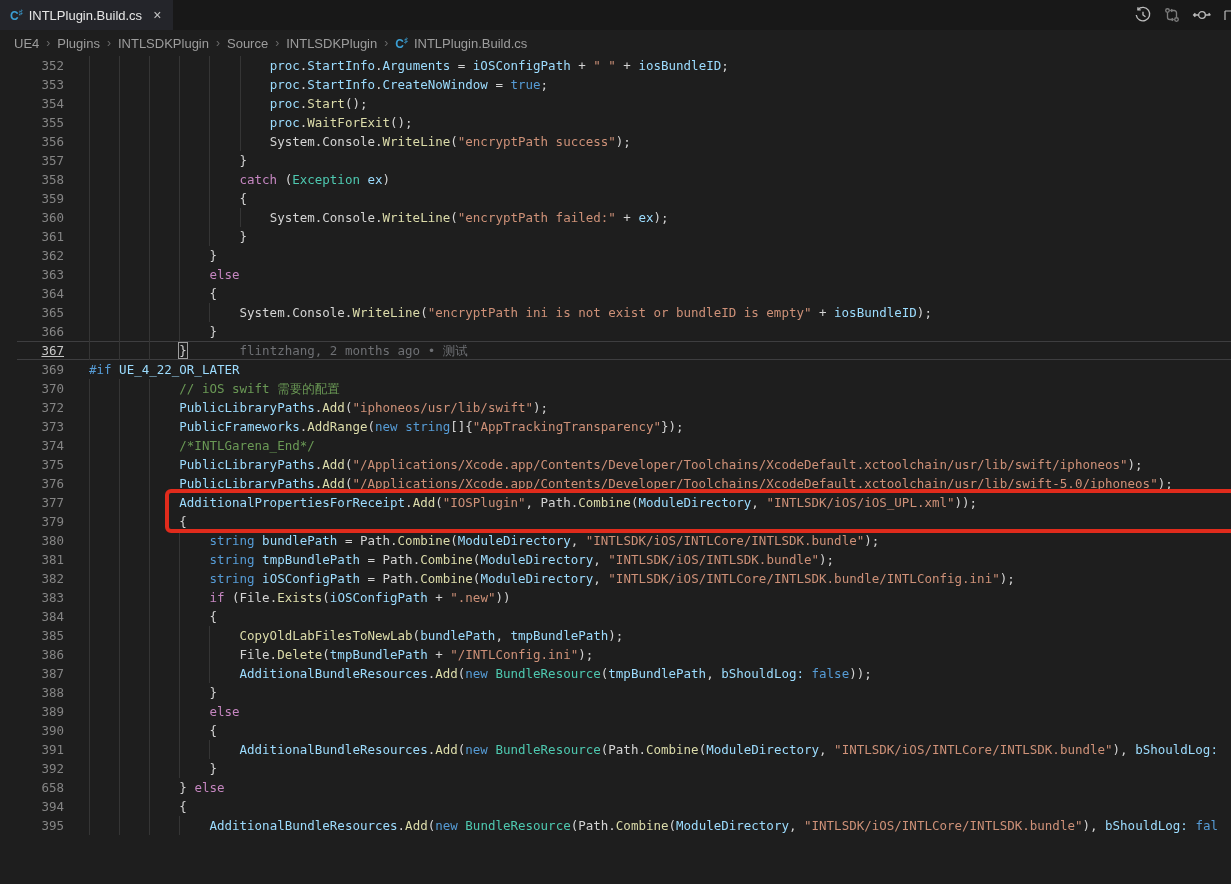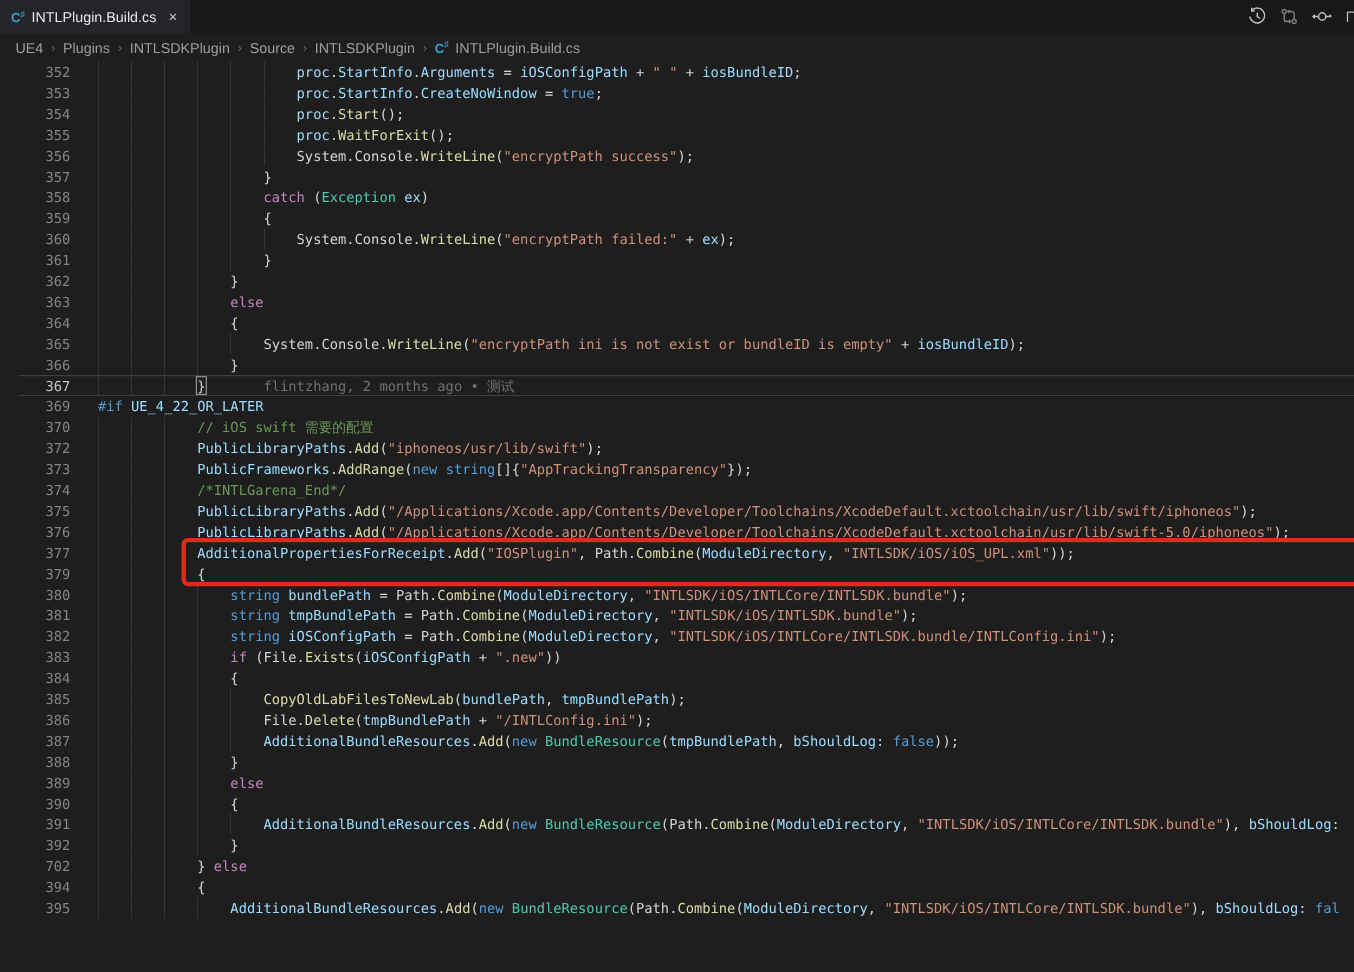--- a/index.html
+++ b/index.html
@@ -23,21 +23,21 @@
   .bc-item{cursor:pointer;}
   .bc-sep{color:#6a6a6a;margin:0 7px;font-size:12px;}
   .bc-file{display:flex;align-items:center;}
 
   
   #editor{position:absolute;left:17px;top:56px;width:1231px;height:828px;background:#1e1e1e;
     font-family:"DejaVu Sans Mono",monospace;font-size:12.5px;}
   .row{position:relative;height:19px;line-height:19px;width:1231px;}
   .row.cur{box-shadow:inset 0 1px 0 0 #3e3e40, inset 0 -1px 0 0 #3e3e40;}
   .ln{position:absolute;left:0;top:0;width:47px;text-align:right;color:#858585;}
-  .row.cur .ln{color:#c6c6c6;}
+  .row.cur .ln{color:#c6c6c6;text-decoration:underline;}
   .g{position:absolute;top:0;height:19px;width:0;border-left:1px solid #353535;}
   .lc{position:absolute;left:72px;top:0;height:19px;white-space:pre;color:#d4d4d4;}
   .tk-v{color:#9cdcfe}.tk-m{color:#dcdcaa}.tk-k{color:#569cd6}.tk-c{color:#c586c0}
   .tk-t{color:#4ec9b0}.tk-s{color:#ce9178}.tk-cm{color:#6a9955}.tk-p{color:#d4d4d4}
   .tk-d{color:#9cdcfe}.tk-bl{color:#6e7074}
   .tk-cb{outline:1px solid #9e9e9e;}
 
   #annotation{position:absolute;left:148px;top:433px;width:1072px;height:44px;
     border:4px solid #e02b1c;border-radius:6px;box-sizing:border-box;pointer-events:none;z-index:5;}
 </style>
@@ -410,21 +410,21 @@
         </div>
         <div class="row">
           <span class="ln">392</span>
           <i class="g" style="left: 72px;"></i>
           <i class="g" style="left: 102.104px;"></i>
           <i class="g" style="left: 132.208px;"></i>
           <i class="g" style="left: 162.312px;"></i>
           <span class="lc">                <span class="tk-p">}</span></span>
         </div>
         <div class="row">
-          <span class="ln">702</span>
+          <span class="ln">658</span>
           <i class="g" style="left: 72px;"></i>
           <i class="g" style="left: 102.104px;"></i>
           <i class="g" style="left: 132.208px;"></i>
           <span class="lc">            <span class="tk-p">} </span><span class="tk-c">else</span></span>
         </div>
         <div class="row">
           <span class="ln">394</span>
           <i class="g" style="left: 72px;"></i>
           <i class="g" style="left: 102.104px;"></i>
           <i class="g" style="left: 132.208px;"></i>

